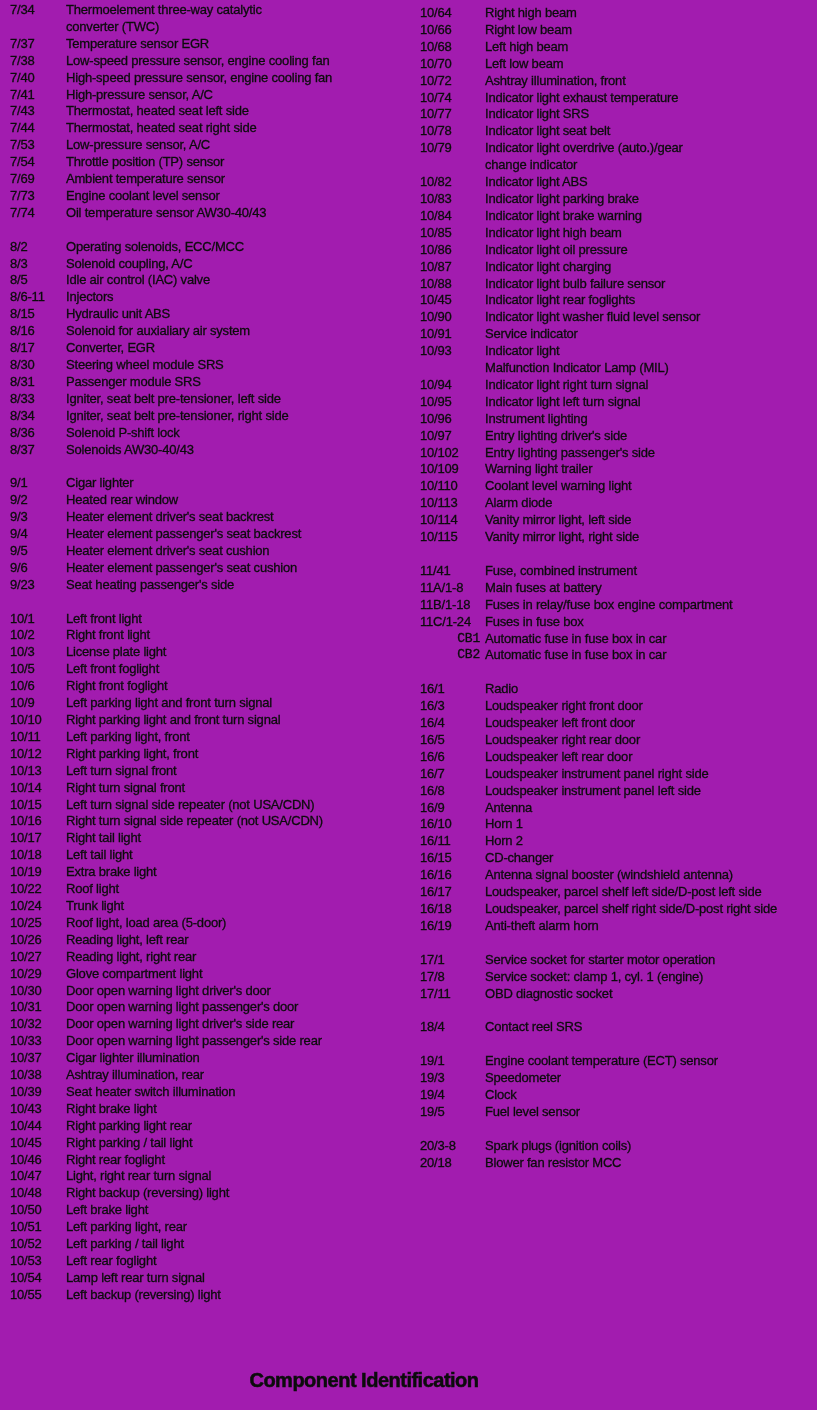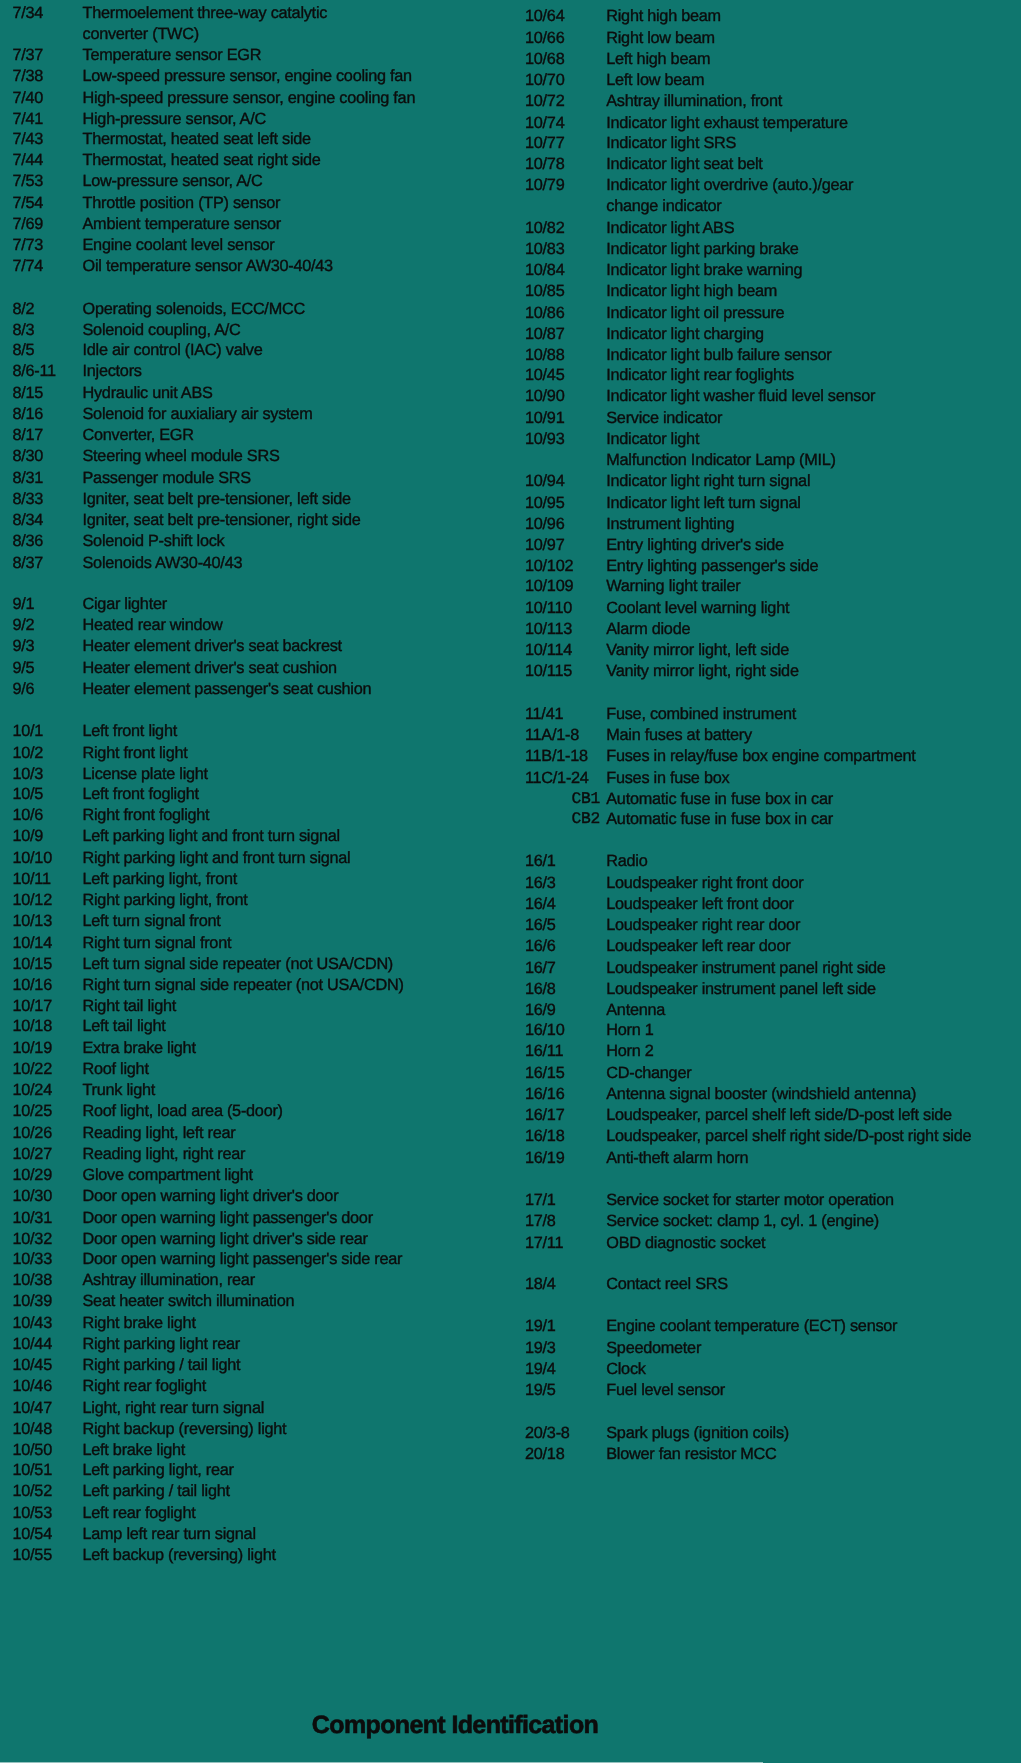--- a/index.html
+++ b/index.html
@@ -1,20 +1,20 @@
 <!DOCTYPE html>
 <html><head>
 <meta charset="utf-8">
 <style>
   html, body { margin: 0; padding: 0; background: #ffffff; }
   .page {
     position: relative;
     width: 817px;
     height: 1410px;
-    background: #0f766e;
+    background: #a21caf;
     color: #0c0c0c;
     font-family: "Liberation Sans", "DejaVu Sans", sans-serif;
     font-size: 13px;
     line-height: 16.9px;
     font-weight: 400;
     letter-spacing: -0.2px;
     -webkit-text-stroke: 0.3px currentColor;
     overflow: hidden;
   }
   .col { position: absolute; }
@@ -157,27 +157,35 @@
       </div>
         <div class="row">
         <span class="code">9/2</span>
         <span class="desc">Heated rear window</span>
       </div>
         <div class="row">
         <span class="code">9/3</span>
         <span class="desc">Heater element driver's seat backrest</span>
       </div>
         <div class="row">
+        <span class="code">9/4</span>
+        <span class="desc">Heater element passenger's seat backrest</span>
+      </div>
+        <div class="row">
         <span class="code">9/5</span>
         <span class="desc">Heater element driver's seat cushion</span>
       </div>
         <div class="row">
         <span class="code">9/6</span>
         <span class="desc">Heater element passenger's seat cushion</span>
       </div>
+        <div class="row">
+        <span class="code">9/23</span>
+        <span class="desc">Seat heating passenger's side</span>
+      </div>
       </div>
       <div class="group">
         <div class="row">
         <span class="code">10/1</span>
         <span class="desc">Left front light</span>
       </div>
         <div class="row">
         <span class="code">10/2</span>
         <span class="desc">Right front light</span>
       </div>
@@ -269,20 +277,24 @@
         <span class="code">10/31</span>
         <span class="desc">Door open warning light passenger's door</span>
       </div>
         <div class="row">
         <span class="code">10/32</span>
         <span class="desc">Door open warning light driver's side rear</span>
       </div>
         <div class="row">
         <span class="code">10/33</span>
         <span class="desc">Door open warning light passenger's side rear</span>
+      </div>
+        <div class="row">
+        <span class="code">10/37</span>
+        <span class="desc">Cigar lighter illumination</span>
       </div>
         <div class="row">
         <span class="code">10/38</span>
         <span class="desc">Ashtray illumination, rear</span>
       </div>
         <div class="row">
         <span class="code">10/39</span>
         <span class="desc">Seat heater switch illumination</span>
       </div>
         <div class="row">

